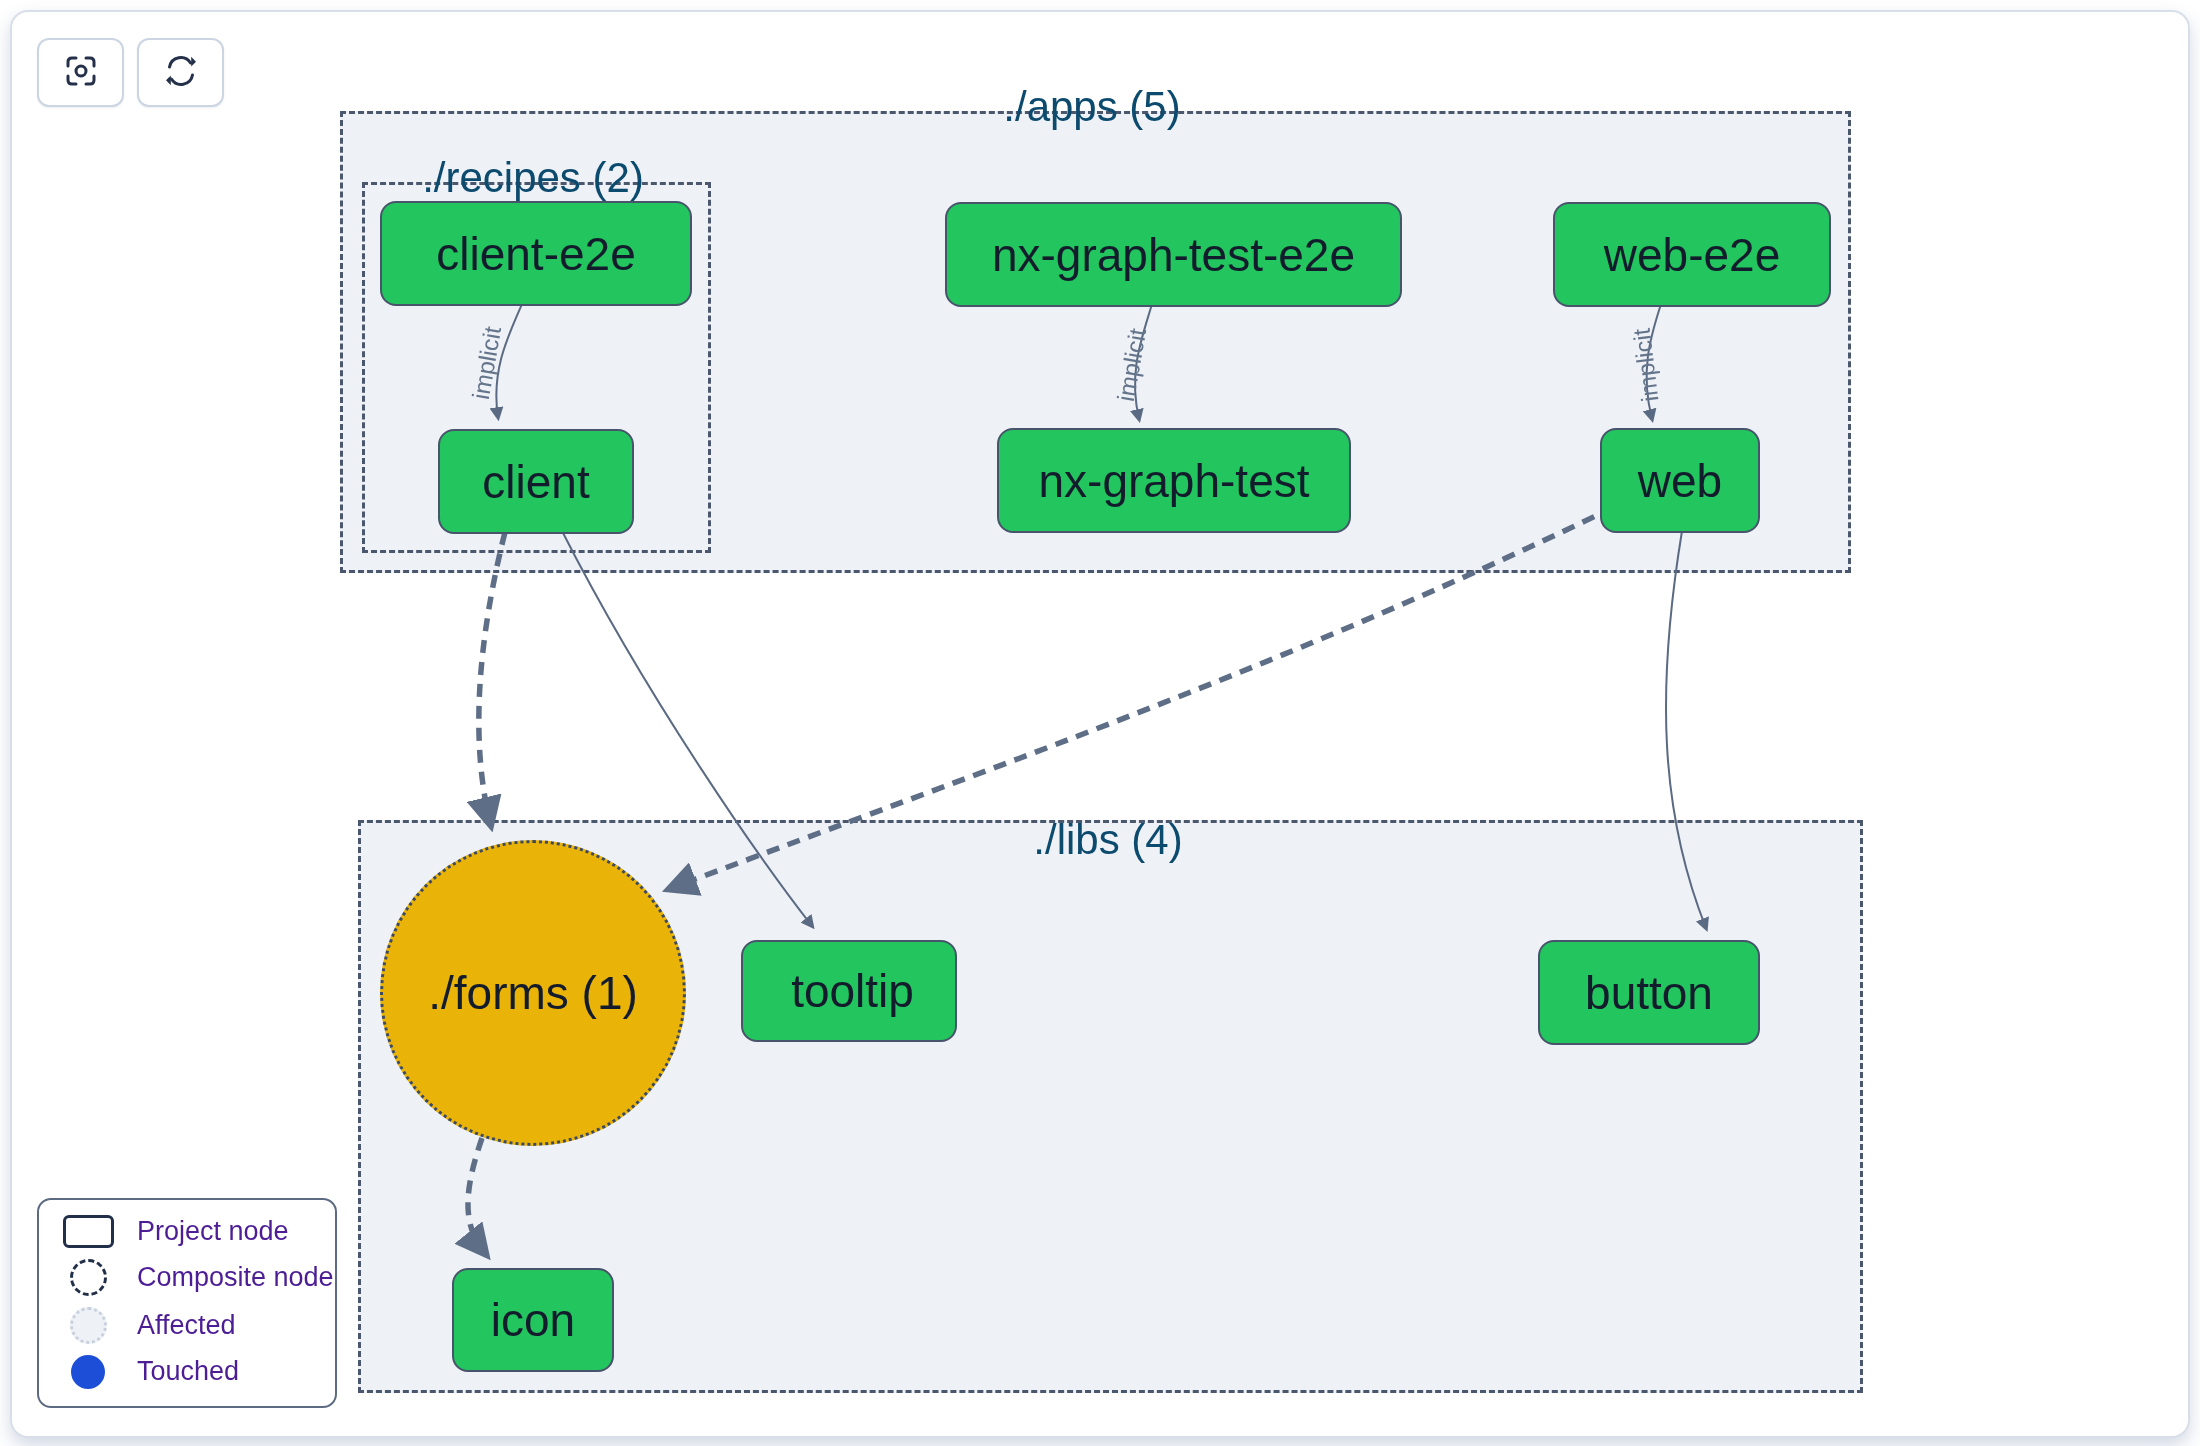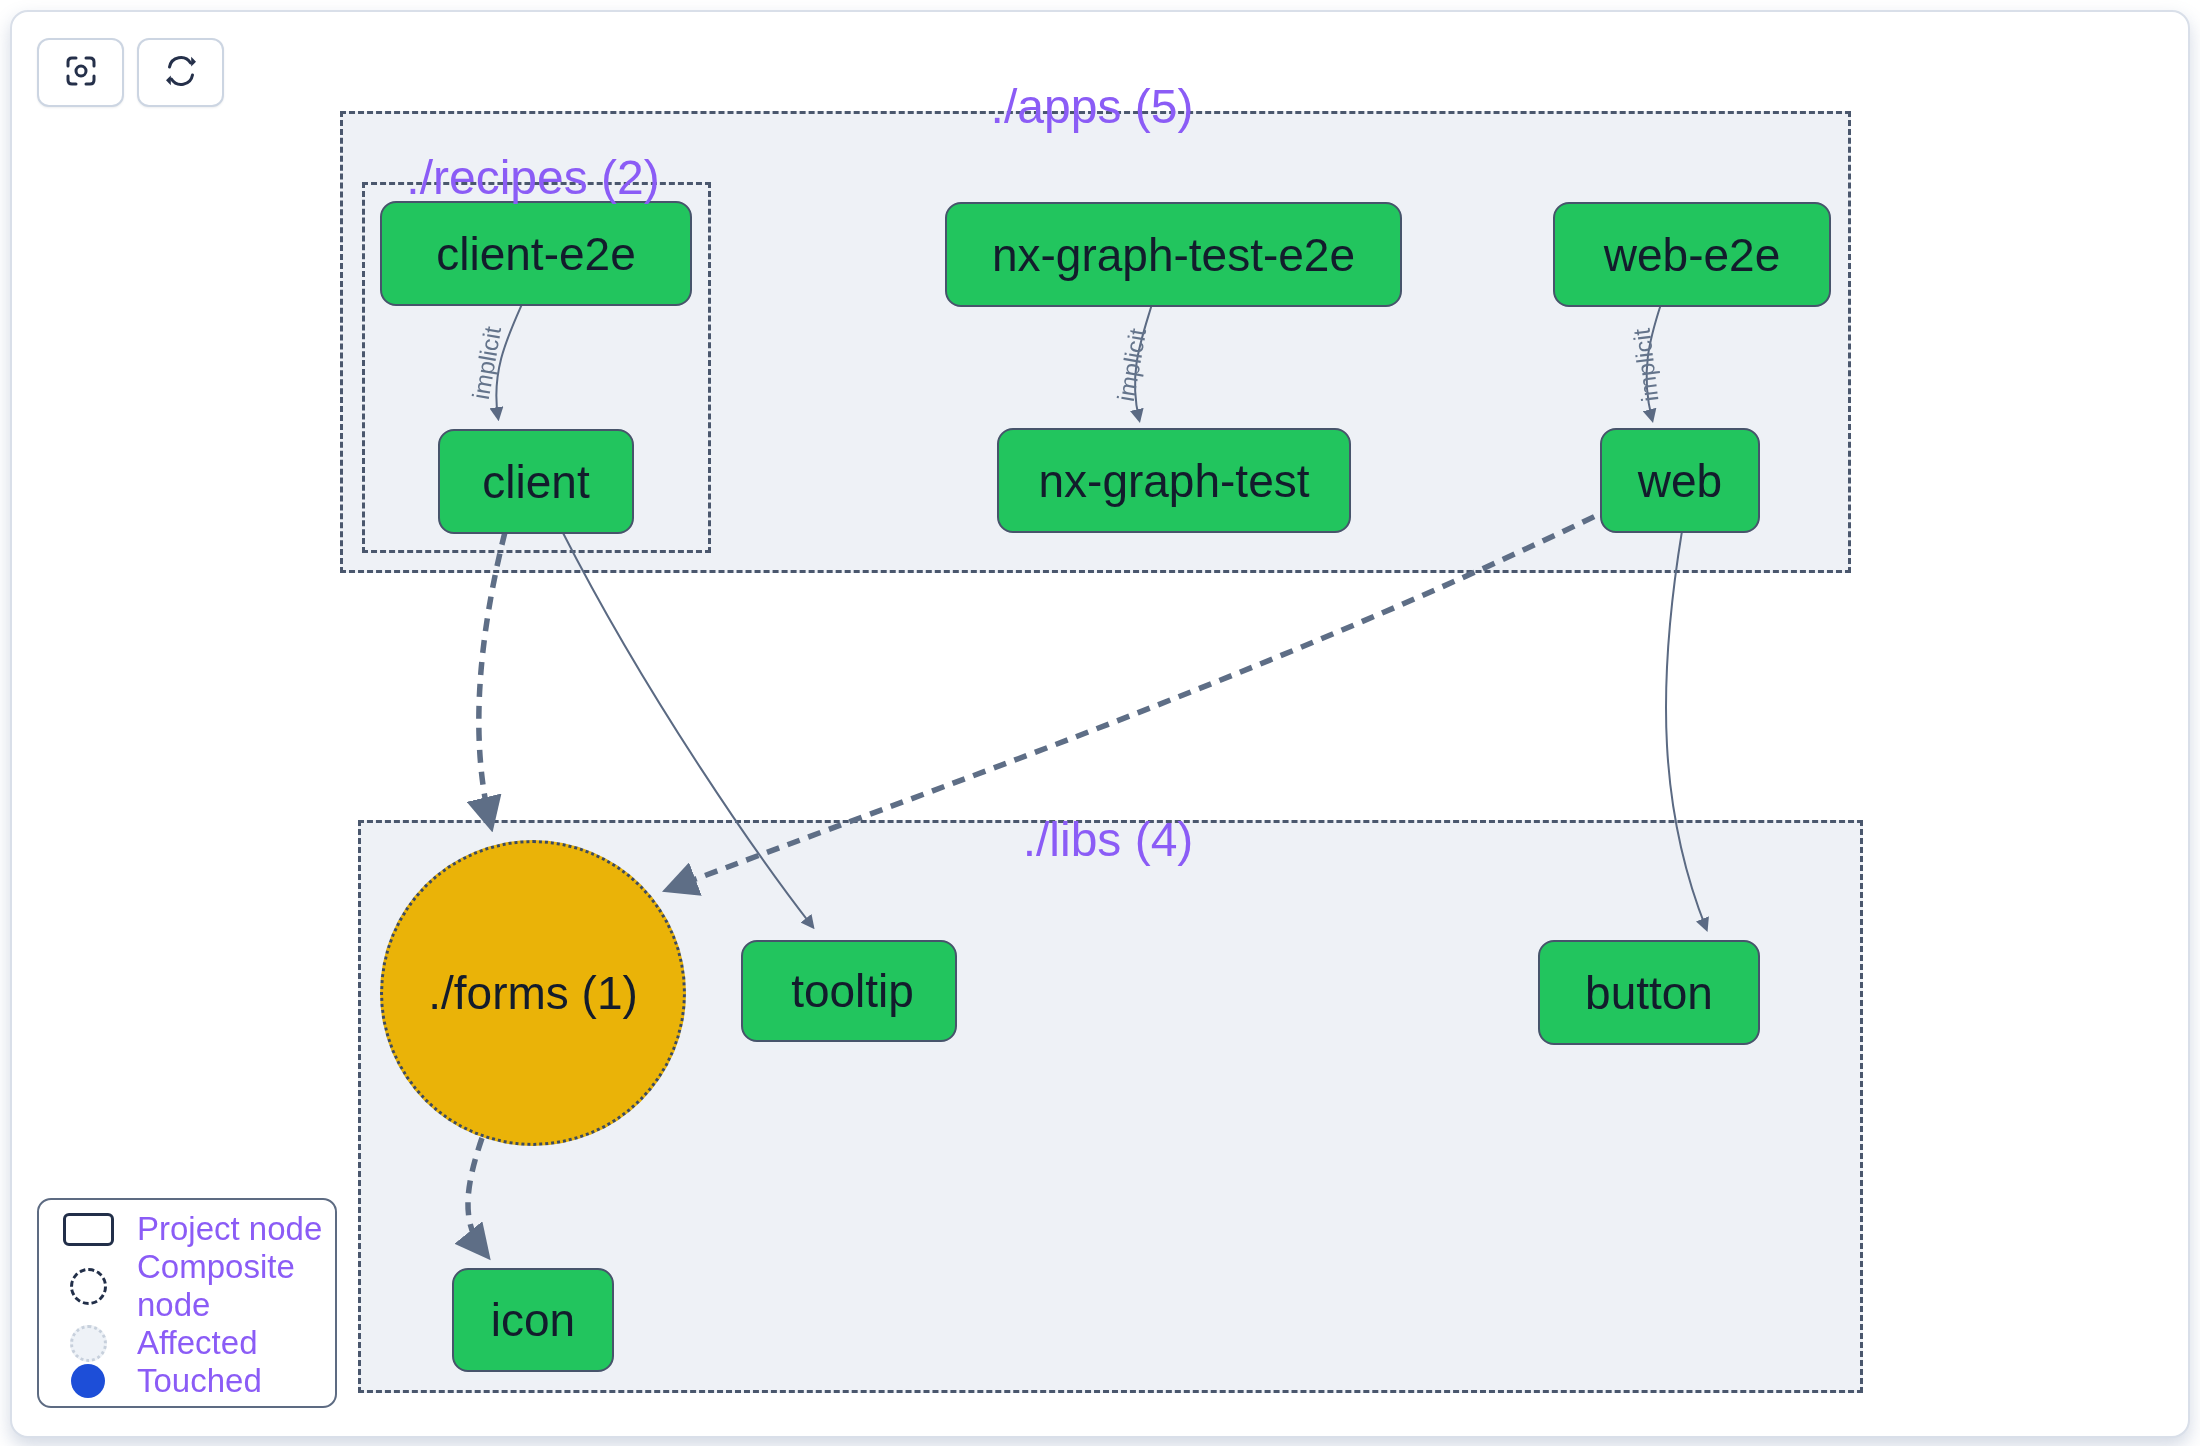--- a/index.html
+++ b/index.html
@@ -13,21 +13,21 @@
     position:absolute;left:10px;top:10px;width:2176px;height:1424px;
     background:#ffffff;border:2px solid #d9dfe9;border-radius:18px;
     box-shadow:0 8px 18px rgba(110,130,165,.30);
   }
   .group{
     position:absolute;background:#eef1f6;border:3.5px dashed #4a576d;z-index:1;
   }
   .group.sub{background:transparent;border-width:3px;}
   .group-label{
     position:absolute;left:50%;top:0;transform:translate(-50%,-58%);
-    color:#8b5cf6;font-size:48px;white-space:nowrap;z-index:4;
+    color:#0c4a6e;font-size:42px;white-space:nowrap;z-index:4;
   }
   .forms-circle{
     position:absolute;left:380px;top:840px;width:300px;height:300px;
     border-radius:50%;border:3px dotted #3d4a5e;background:#eab308;
     display:flex;align-items:center;justify-content:center;
     font-size:46px;color:#131c2c;z-index:3;white-space:nowrap;
   }
   svg.edges{position:absolute;left:0;top:0;z-index:2;pointer-events:none;}
   .node{
     position:absolute;display:flex;align-items:center;justify-content:center;
@@ -45,21 +45,21 @@
   }
   .tb-btn svg{stroke:#25304a;fill:none;stroke-width:3;stroke-linecap:round;stroke-linejoin:round;}
   .legend{
     position:absolute;left:37px;top:1198px;width:300px;height:210px;
     background:#ffffff;border:2px solid #5d6b82;border-radius:14px;
     display:flex;flex-direction:column;justify-content:space-around;
     padding:10px 0 12px 0;box-sizing:border-box;z-index:5;
   }
   .legend-row{display:flex;align-items:center;}
   .legend-swatch-wrap{width:98px;display:flex;justify-content:center;flex:0 0 98px;}
-  .legend-label{font-size:33px;color:#8b5cf6;}
+  .legend-label{font-size:27px;color:#4c1d95;}
   .sw-project{width:45px;height:27px;border:3px solid #222f49;border-radius:6px;background:#fff;}
   .sw-composite{width:31px;height:31px;border:3px dashed #222f49;border-radius:50%;background:#fff;}
   .sw-affected{width:31px;height:31px;border:3px dotted #c7d0dc;border-radius:50%;background:#eef2f7;}
   .sw-touched{width:34px;height:34px;border-radius:50%;background:#1d4ed8;}
 </style>
 </head>
 <body>
 
 <div class="card"></div>
 

